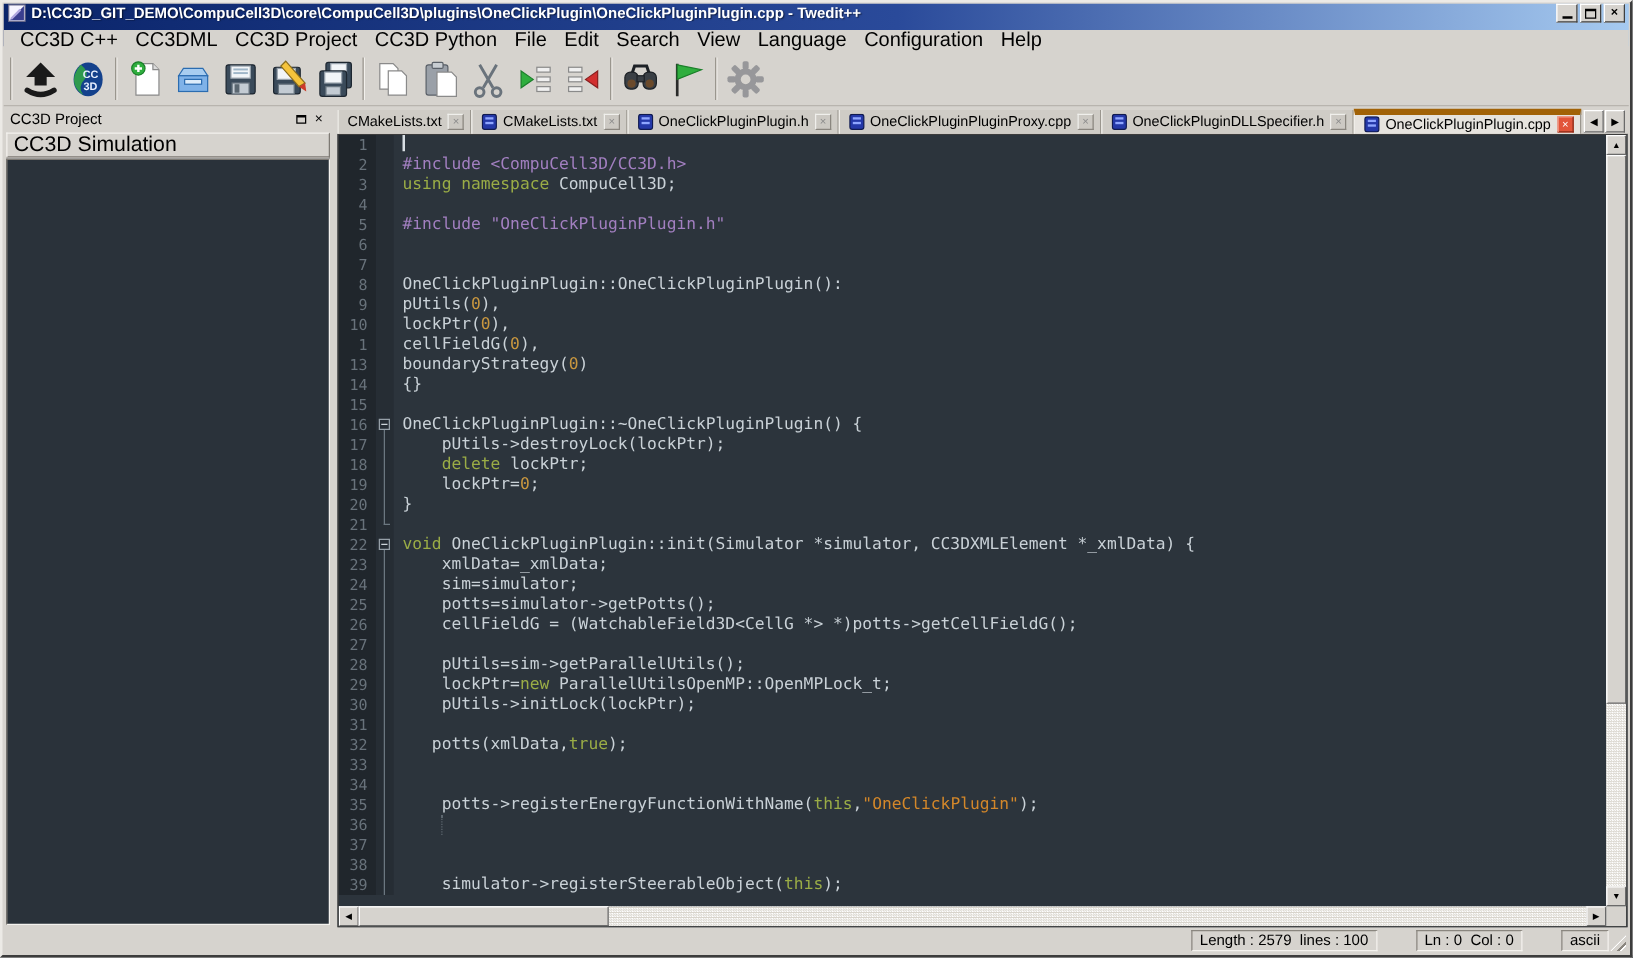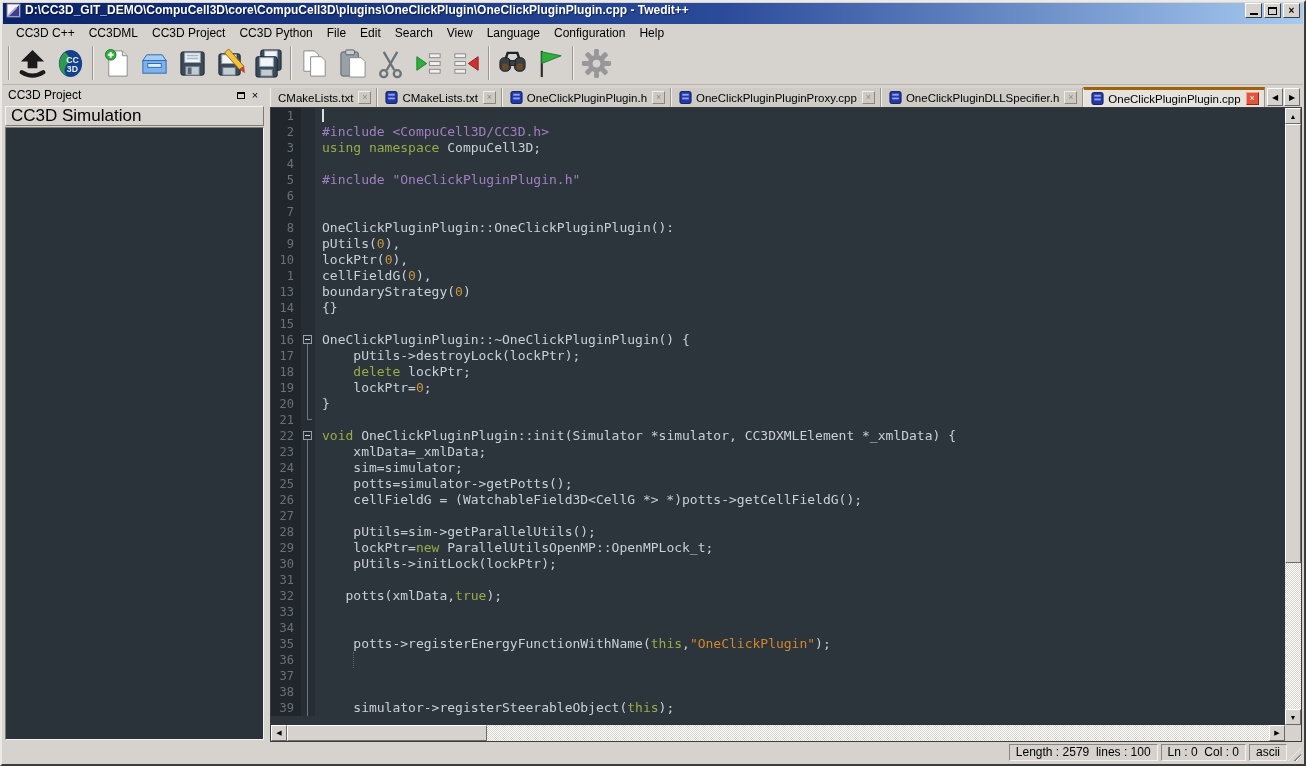--- a/index.html
+++ b/index.html
@@ -13,21 +13,21 @@
     display:flex;align-items:flex-start;padding:0 3px;color:#fff;}
   .title-text{font-size:12px;font-weight:bold;margin-left:4px;white-space:nowrap;overflow:hidden;flex:1;
     text-shadow:1px 1px 1px rgba(0,0,0,.5);}
   .win-btn{width:17px;height:15px;margin-left:2px;background:#d6d3ce;border:1px solid;
     border-color:#fff #404040 #404040 #fff;display:flex;align-items:center;justify-content:center;
     color:#000;font-size:10px;font-weight:bold;line-height:1;}
   .glyph-min{width:8px;height:2px;background:#000;margin-top:7px;}
   .glyph-max{width:9px;height:8px;border:1px solid #000;border-top-width:2px;}
   
   .menubar{position:absolute;left:1px;right:1px;top:22px;height:18px;display:flex;align-items:center;
-    padding-left:6px;background:#d6d3ce;font-size:12px;color:#000;}
+    padding-left:6px;background:#d6d3ce;font-size:16px;color:#000;}
   .menu-item{padding:1px 7px;white-space:nowrap;}
   
   .toolbar{position:absolute;left:1px;right:1px;top:40px;height:43px;display:flex;align-items:center;
     background:#d6d3ce;padding-left:2px;border-bottom:1px solid #b8b4ae;}
   .tb-sep{width:2px;height:34px;margin:0 3px;border-left:1px solid #9a968e;border-right:1px solid #f2f0ec;}
   .tb-btn{width:38px;height:38px;display:flex;align-items:center;justify-content:center;}
   .tb-btn svg{width:31px;height:31px;}
   
   .main{position:absolute;left:1px;right:1px;top:84px;bottom:22px;display:flex;}
   
@@ -39,21 +39,21 @@
   .dock-item{height:20px;margin:2px 2px 0 2px;background:#d6d3ce;border:1px solid;
     border-color:#f4f2ee #7e7a74 #7e7a74 #f4f2ee;font-size:17px;line-height:18px;padding-left:5px;color:#000;}
   .dock-body{flex:1;margin:1px 2px 2px 2px;background:#2a323a;border:1px solid;
     border-color:#7e7a74 #f4f2ee #f4f2ee #7e7a74;}
   .splitter{width:4px;}
   
   .editor-region{flex:1;display:flex;flex-direction:column;margin-right:1px;}
   .tabbar{height:21px;display:flex;align-items:flex-end;background:#d6d3ce;padding-right:36px;position:relative;}
   .tab{display:flex;align-items:center;height:19px;padding:0 5px 0 7px;font-size:11.5px;color:#000;
     border-right:1px solid #9a968e;border-left:1px solid #f0eee9;background:#cfccc6;white-space:nowrap;}
-  .tab.active{background:#e6e3de;border-top:3px solid #a16207;height:20px;font-weight:normal;}
+  .tab.active{background:#e6e3de;border-top:5px solid #a16207;height:20px;font-weight:normal;}
   .tab-icon{width:13px;height:13px;margin-right:4px;flex:none;}
   .tab-close{width:13px;height:13px;margin-left:5px;flex:none;background:#ccc9c3;border:1px solid;
     border-color:#f0efec #8a867f #8a867f #f0efec;color:#8a8a8a;font-size:9px;line-height:11px;text-align:center;}
   .tab.active .tab-close{background:#e2553a;color:#fff;border-color:#f0a08e #8a2a16 #8a2a16 #f0a08e;}
   .tab-scrolls{position:absolute;right:2px;bottom:1px;display:flex;}
   .tab-scroll{width:16px;height:18px;background:#d6d3ce;border:1px solid;border-color:#fff #6a6a6a #6a6a6a #fff;
     font-size:8px;display:flex;align-items:center;justify-content:center;color:#000;margin-left:1px;}
   .editor-frame{flex:1;display:flex;flex-direction:column;border:1px solid #3c3c3c;background:#2c343c;overflow:hidden;}
   .editor-scroll{flex:1;display:flex;overflow:hidden;}
   .code-pane{flex:1;overflow:hidden;font-family:"DejaVu Sans Mono","Liberation Mono",monospace;font-size:13px;}
@@ -83,21 +83,21 @@
   .sb-thumb{position:absolute;background:#d6d3ce;border:1px solid;border-color:#fff #6a6a6a #6a6a6a #fff;}
   .vthumb{left:0;right:0;top:0;height:75%;}
   .hscrollrow{height:16px;flex:none;display:flex;}
   .hscroll{flex:1;display:flex;}
   .htrack{flex:1;position:relative;
     background:repeating-conic-gradient(#ffffff 0% 25%,#d8d4cc 25% 50%) 0 0/2px 2px;}
   .hthumb{top:0;bottom:0;left:0;width:200px;}
   .sb-corner{width:16px;height:16px;background:#d6d3ce;flex:none;}
   
   .statusbar{position:absolute;left:1px;right:1px;bottom:1px;height:21px;background:#d6d3ce;
-    display:flex;align-items:center;justify-content:flex-end;font-size:12px;color:#000;padding-right:16px;}
+    display:flex;align-items:center;justify-content:flex-end;font-size:12px;color:#000;padding-right:16px;gap:28px;}
   .status-field{height:17px;border:1px solid;border-color:#8a867f #f4f2ee #f4f2ee #8a867f;
     padding:0 6px;margin-left:3px;line-height:15px;white-space:pre;}
   .grip{position:absolute;right:2px;bottom:2px;width:13px;height:13px;
     background:repeating-linear-gradient(315deg,transparent 0 3px,#fff 3px 4px,#8a867f 4px 5.5px);
     clip-path:polygon(100% 0,100% 100%,0 100%);}
 </style>
 </head>
 <body>
 
 <div class="window">

